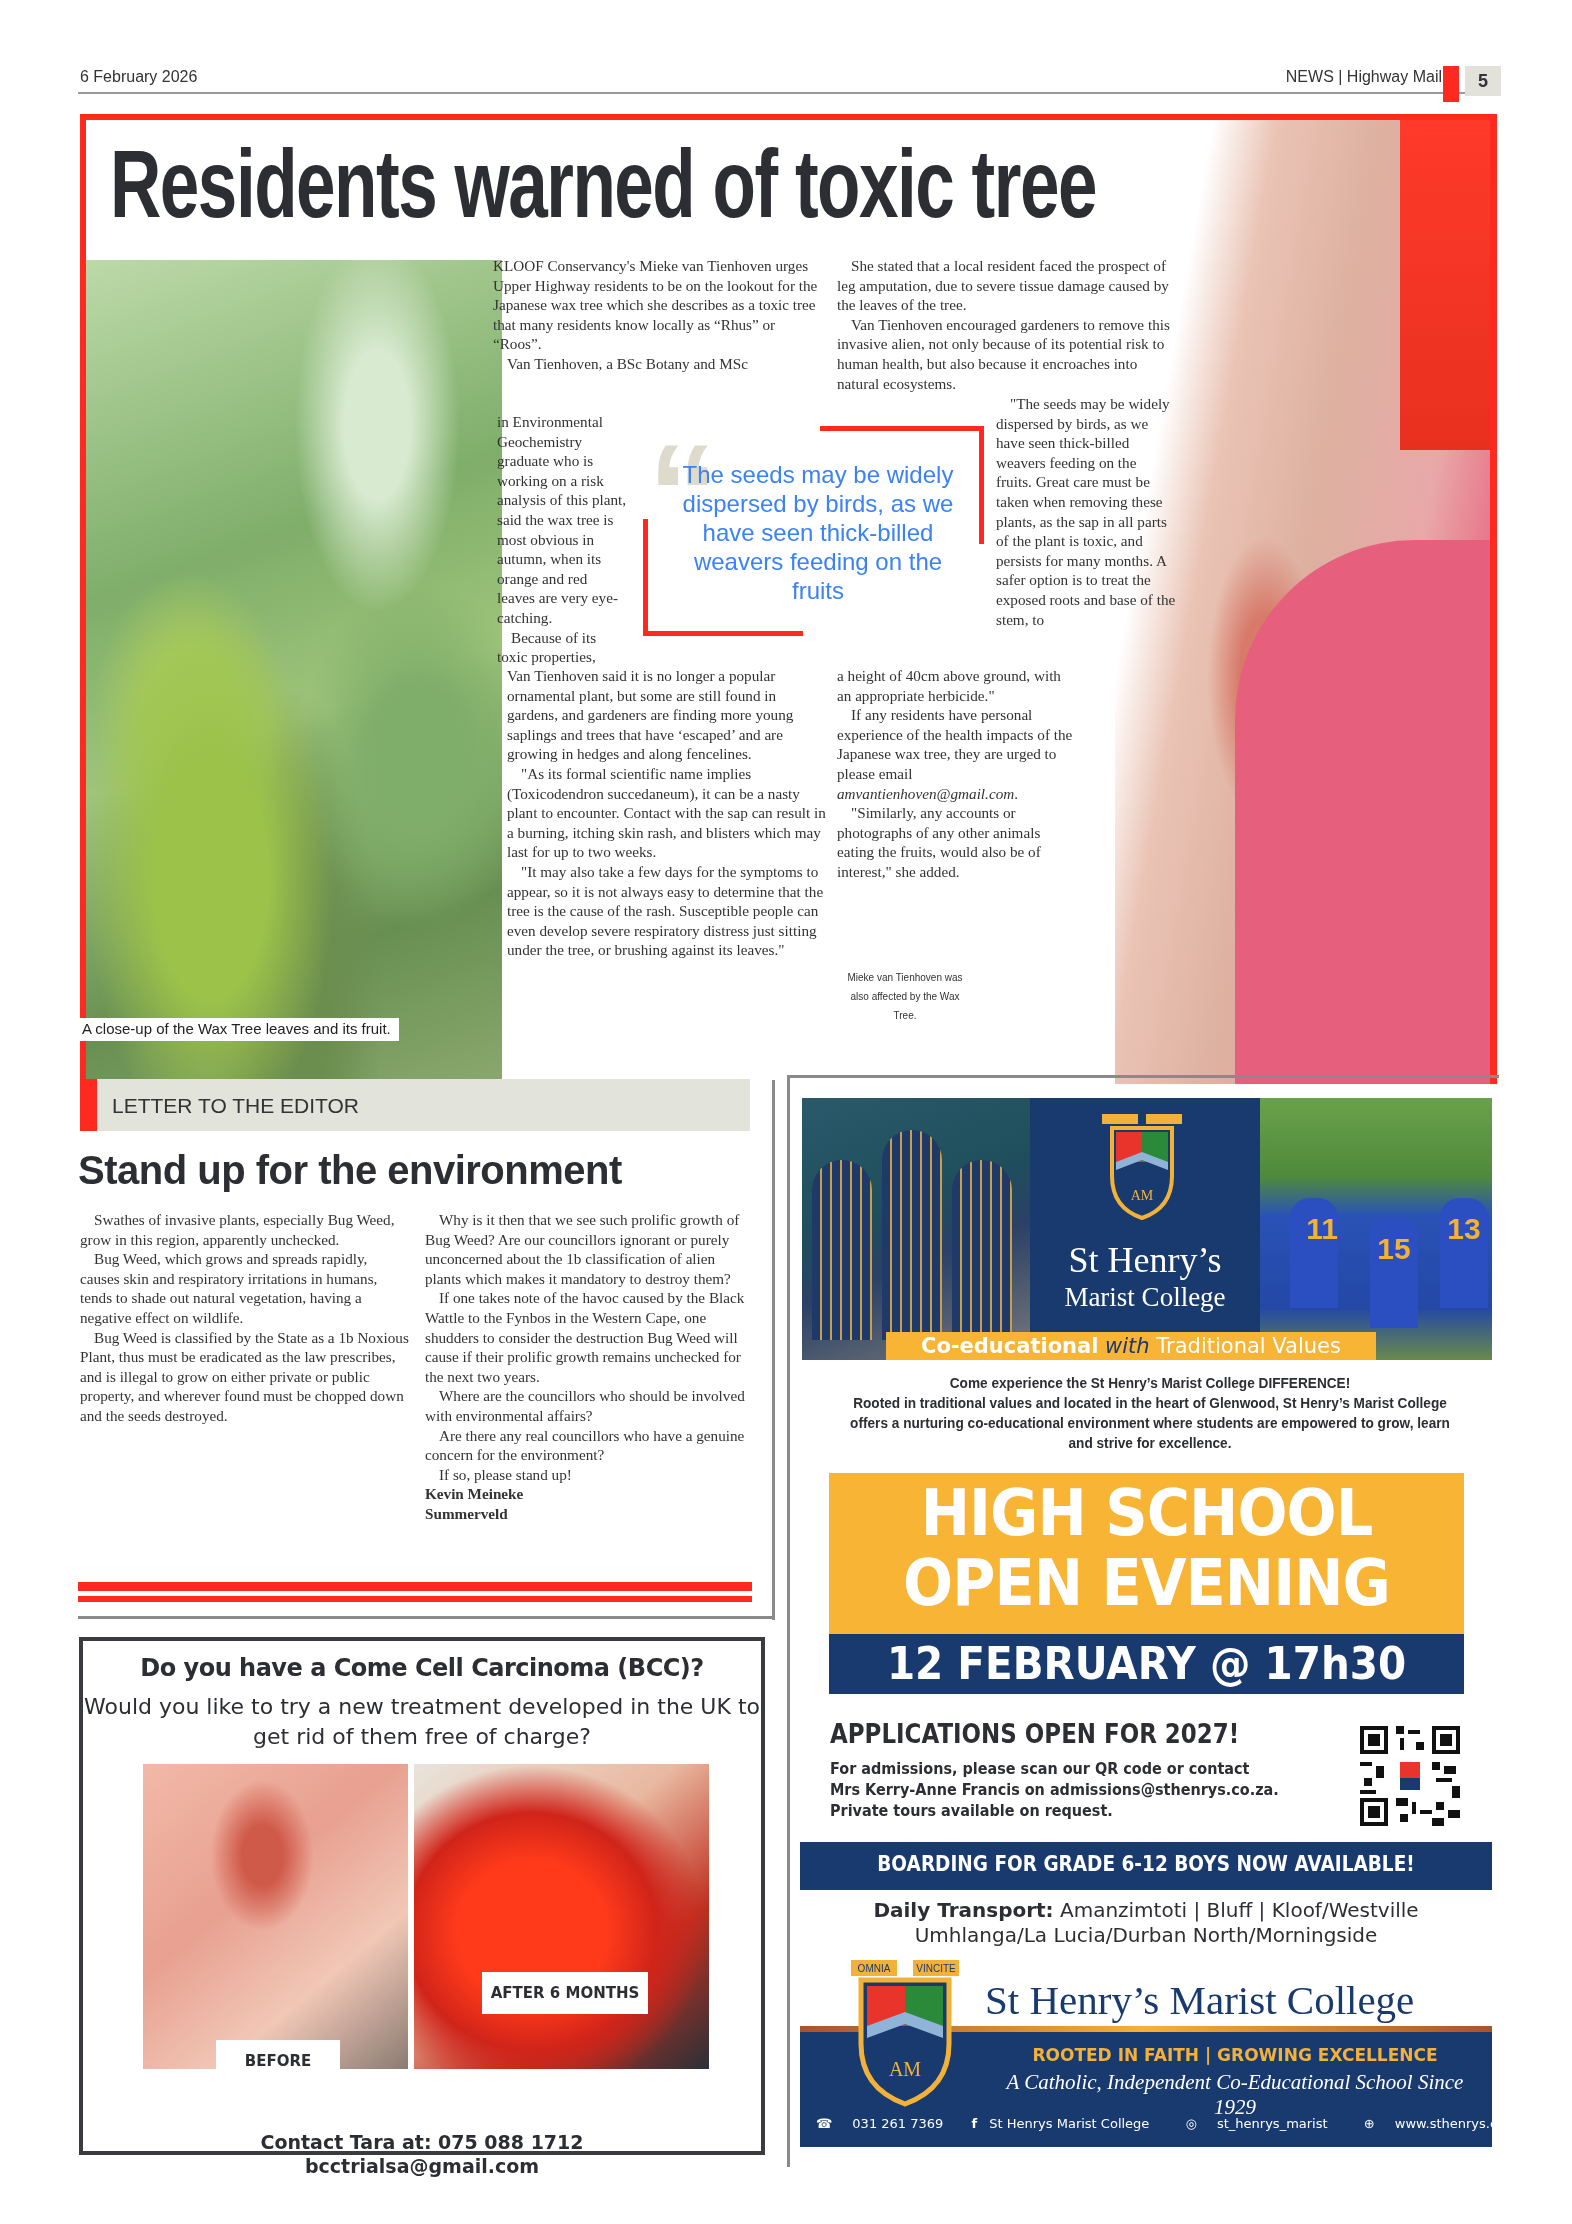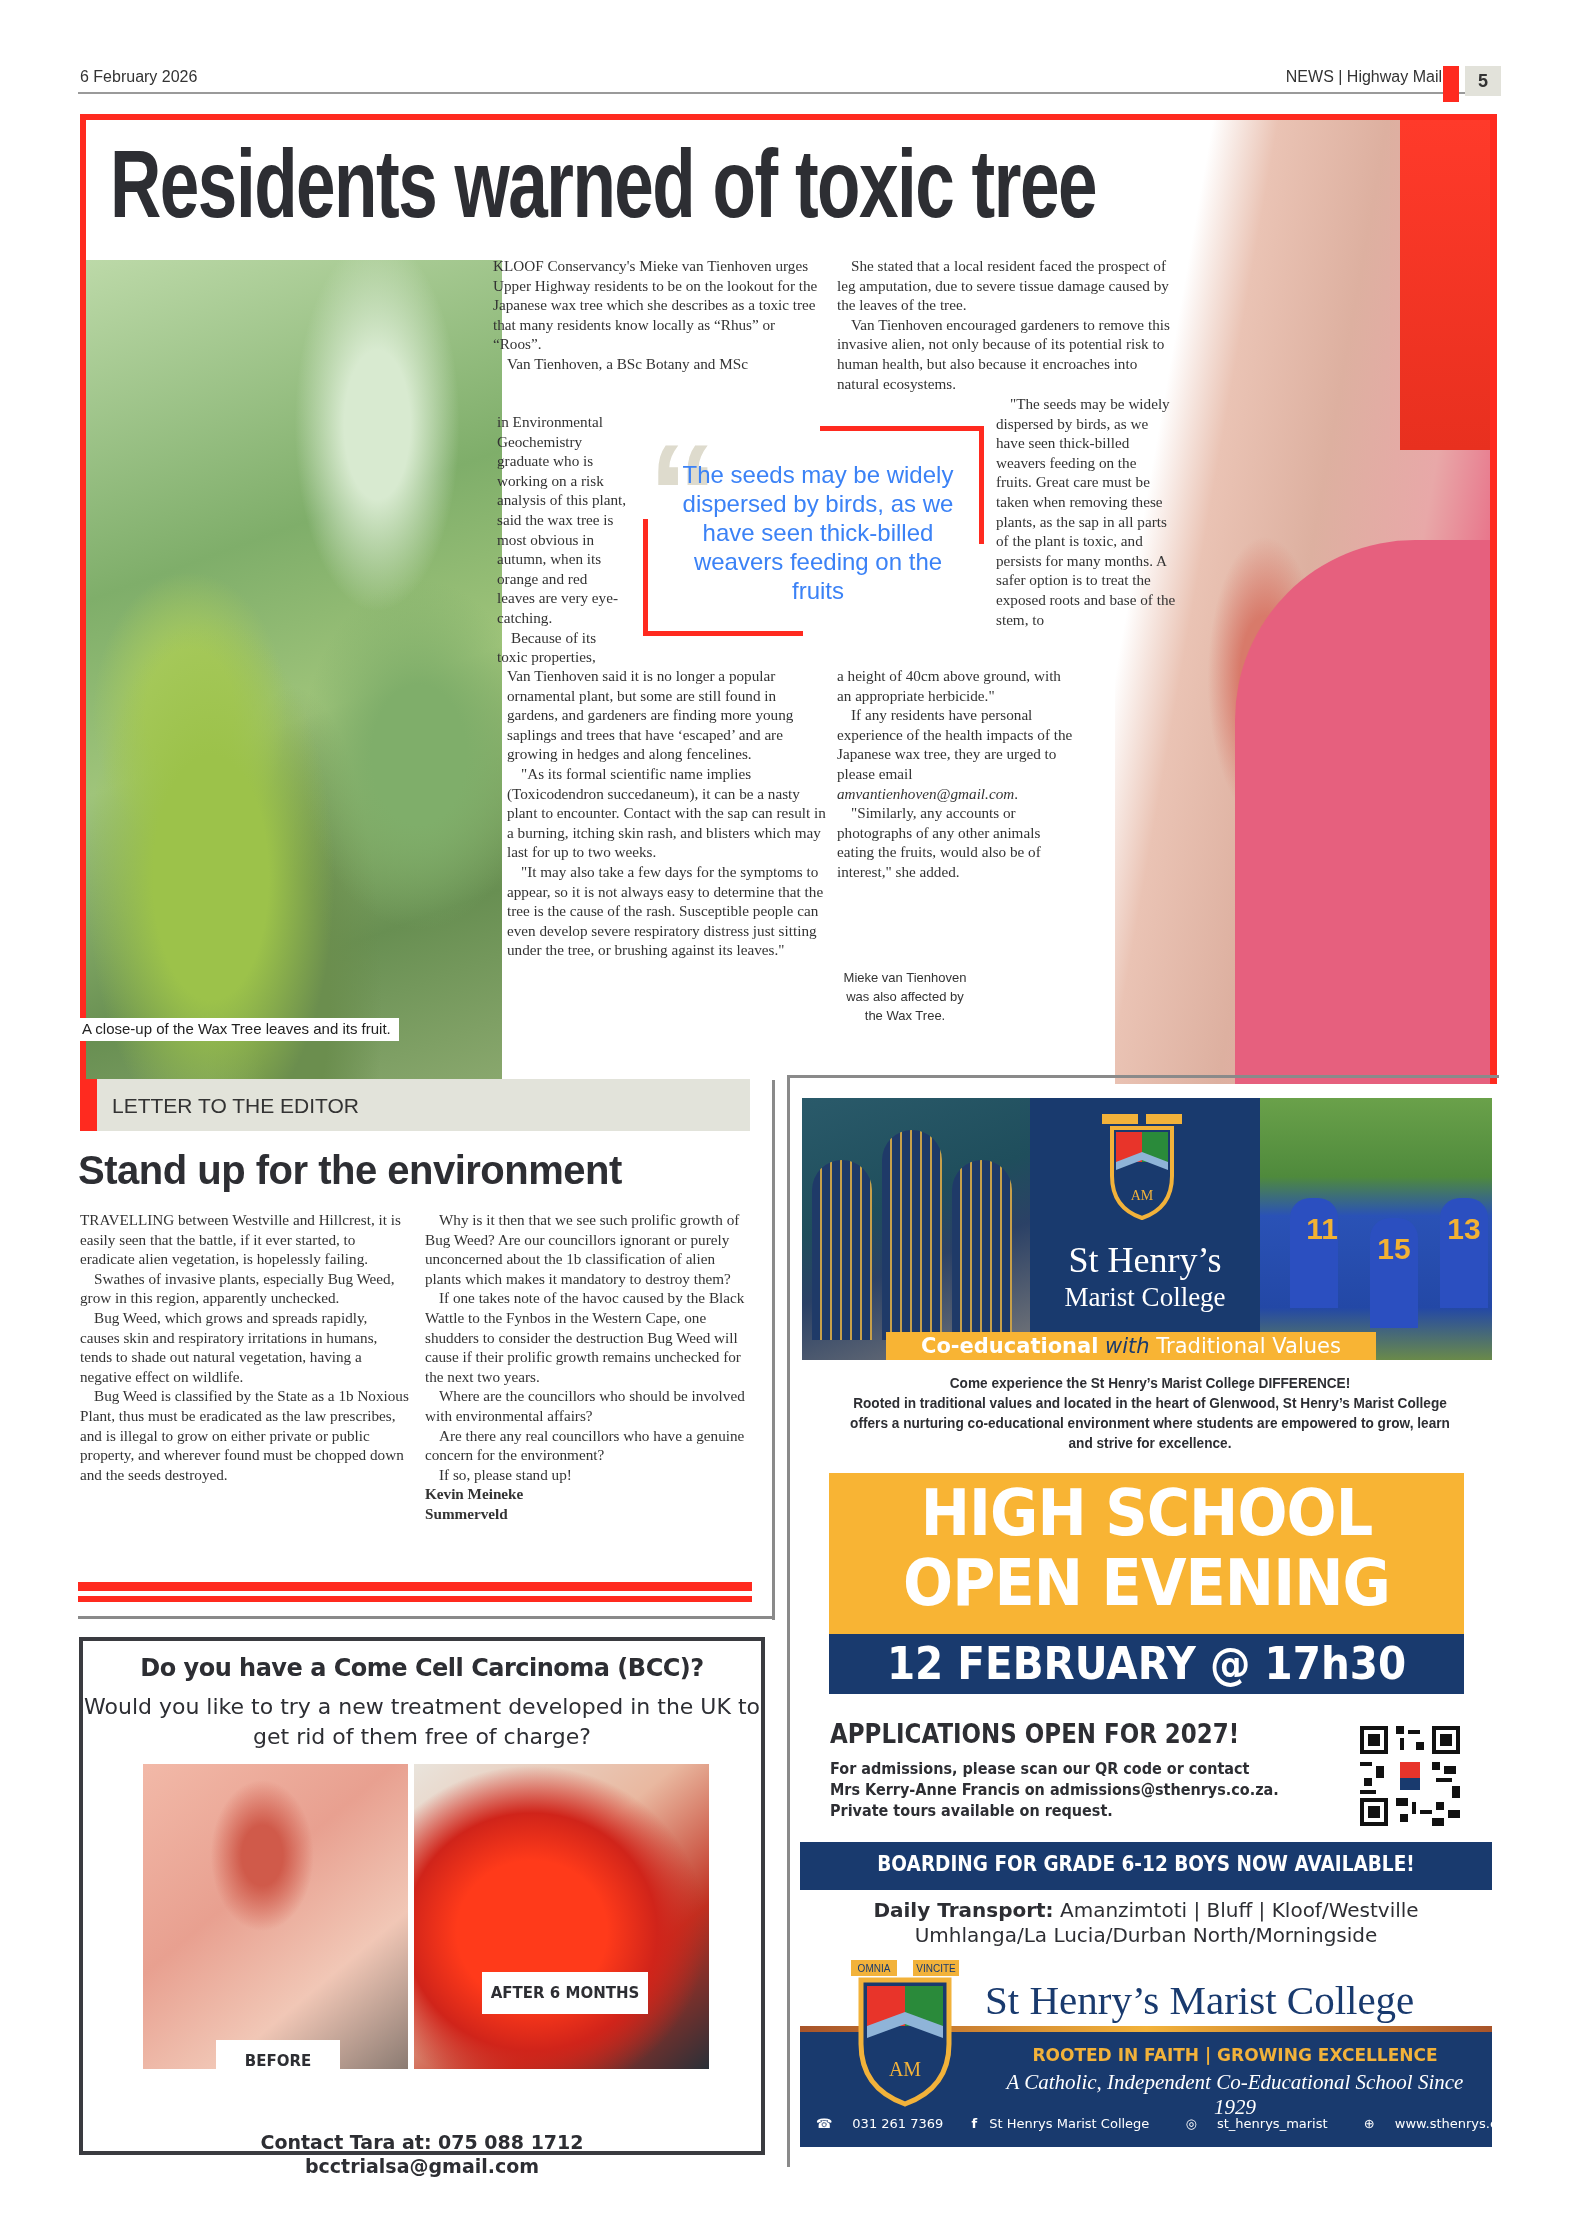--- a/index.html
+++ b/index.html
@@ -51,21 +51,21 @@
   .col2b { left: 837px; top: 666px; width: 240px; }
 
   
   .pq-mark { left: 648px; top: 424px; font-family: "Liberation Sans", sans-serif; font-weight: 700; font-size: 140px; color: #dedbcd; line-height: 1; }
   .pq-line-top { left: 820px; top: 426px; width: 164px; height: 5px; background: #ff2a1f; }
   .pq-line-right { left: 979px; top: 426px; width: 5px; height: 118px; background: #ff2a1f; }
   .pq-line-left { left: 643px; top: 519px; width: 5px; height: 117px; background: #ff2a1f; }
   .pq-line-bottom { left: 643px; top: 631px; width: 160px; height: 5px; background: #ff2a1f; }
   .pq-text { left: 668px; top: 460px; width: 300px; text-align: center; font-family: "Liberation Sans", sans-serif; font-size: 24px; line-height: 29px; color: #3b82f6; }
 
-  .arm-caption { left: 840px; top: 968px; width: 130px; text-align: center; font-family: "Liberation Sans", sans-serif; font-size: 13px; line-height: 19px; color: #333; }
+  .arm-caption { left: 840px; top: 968px; width: 130px; text-align: center; font-family: "Liberation Sans", sans-serif; font-size: 10px; line-height: 19px; color: #333; }
 
   
   .letter-bar { left: 80px; top: 1079px; width: 670px; height: 52px; background: #e2e3da; }
   .letter-bar-red { left: 80px; top: 1079px; width: 17px; height: 52px; background: #ff2a1f; }
   .letter-bar-label { left: 112px; top: 1094px; font-family: "Liberation Sans", sans-serif; font-size: 21px; color: #333; }
   .letter-title { left: 78px; top: 1148px; font-family: "Liberation Sans", sans-serif; font-size: 40px; color: #2d2e33; letter-spacing: -0.5px; }
   .letter-col1 { left: 80px; top: 1210px; width: 330px; }
   .letter-col2 { left: 425px; top: 1210px; width: 330px; }
   .letter-sign { font-weight: 700; }
   .letter-frame-right { left: 772px; top: 1080px; width: 3px; height: 540px; background: #8a8a8a; }
@@ -184,21 +184,20 @@
 <div class="abs pq-text">The seeds may be widely dispersed by birds, as we have seen thick-billed weavers feeding on the fruits</div>
 
 <div class="abs arm-caption">Mieke van Tienhoven was also affected by the Wax Tree.</div>
 
 <div class="abs letter-bar"></div>
 <div class="abs letter-bar-red"></div>
 <div class="abs letter-bar-label">LETTER TO THE EDITOR</div>
 <h2 class="abs letter-title">Stand up for the environment</h2>
 
 <div class="abs body-text letter-col1">
-  <p class="noindent">TRAVELLING between Westville and Hillcrest, it is easily seen that the battle, if it ever started, to eradicate alien vegetation, is hopelessly failing.</p>
   <p>Swathes of invasive plants, especially Bug Weed, grow in this region, apparently unchecked.</p>
   <p>Bug Weed, which grows and spreads rapidly, causes skin and respiratory irritations in humans, tends to shade out natural vegetation, having a negative effect on wildlife.</p>
   <p>Bug Weed is classified by the State as a 1b Noxious Plant, thus must be eradicated as the law prescribes, and is illegal to grow on either private or public property, and wherever found must be chopped down and the seeds destroyed.</p>
 </div>
 <div class="abs body-text letter-col2">
   <p>Why is it then that we see such prolific growth of Bug Weed? Are our councillors ignorant or purely unconcerned about the 1b classification of alien plants which makes it mandatory to destroy them?</p>
   <p>If one takes note of the havoc caused by the Black Wattle to the Fynbos in the Western Cape, one shudders to consider the destruction Bug Weed will cause if their prolific growth remains unchecked for the next two years.</p>
   <p>Where are the councillors who should be involved with environmental affairs?</p>
   <p>Are there any real councillors who have a genuine concern for the environment?</p>
   <p>If so, please stand up!</p>

